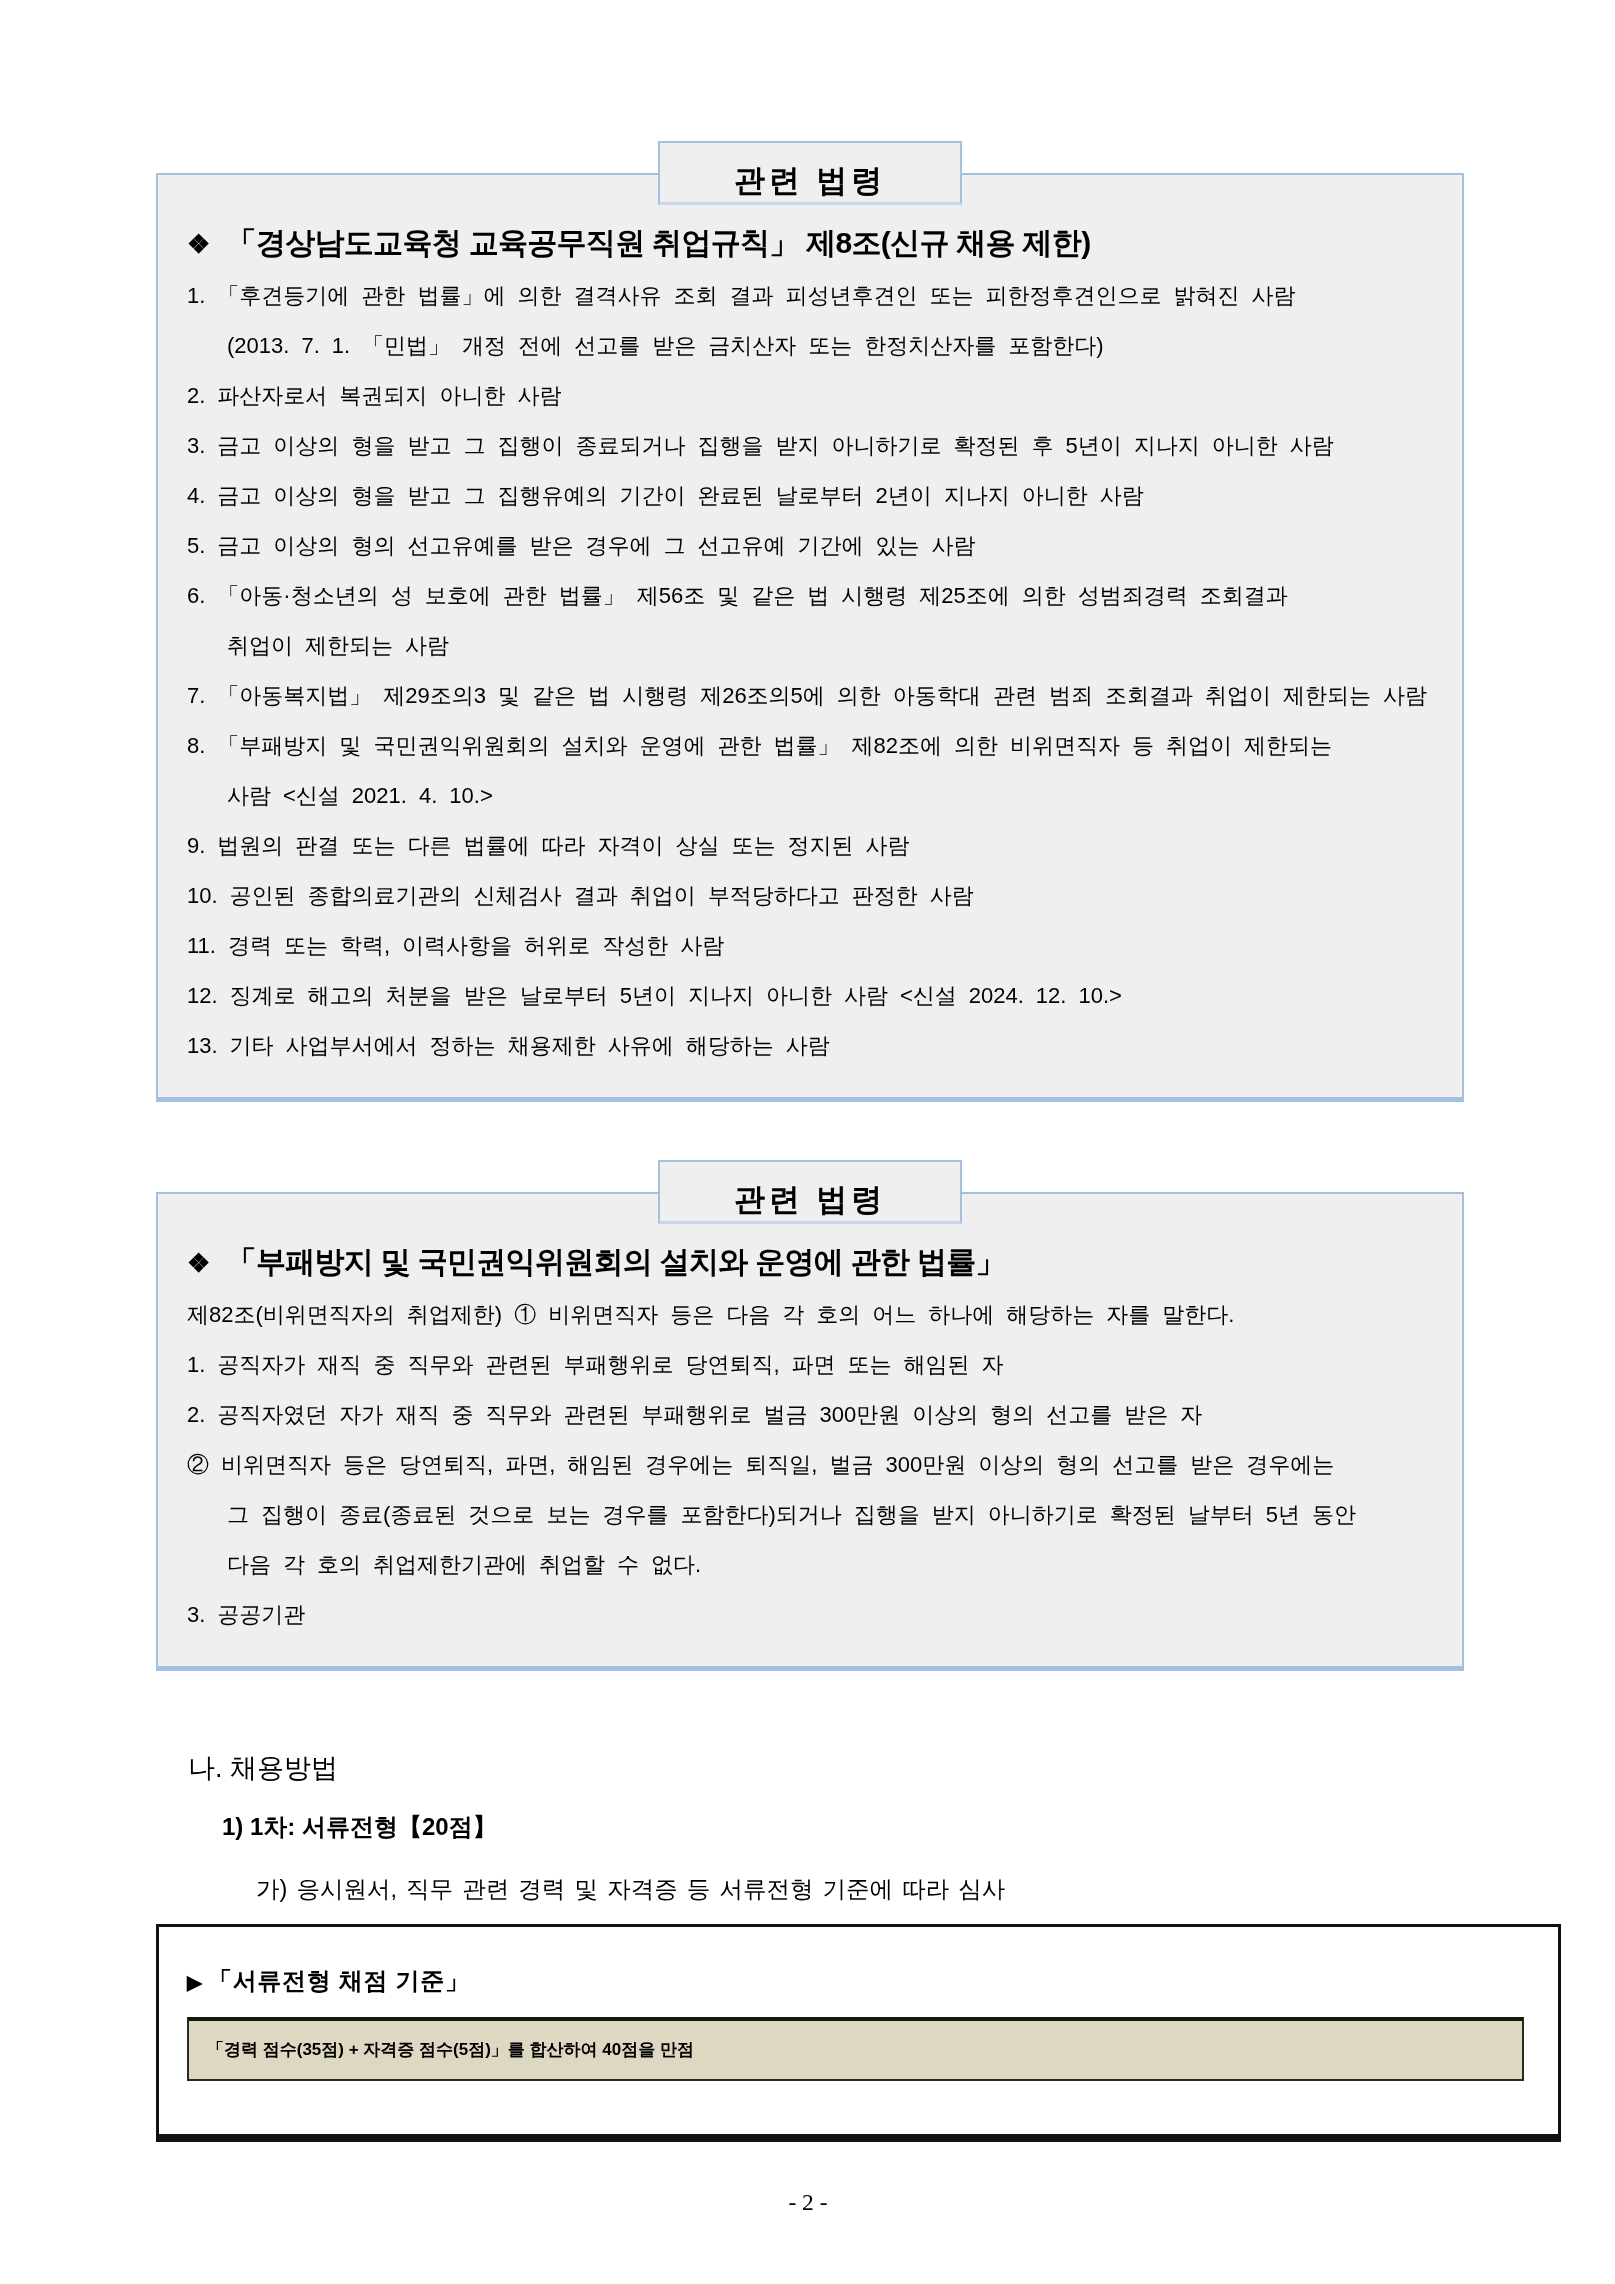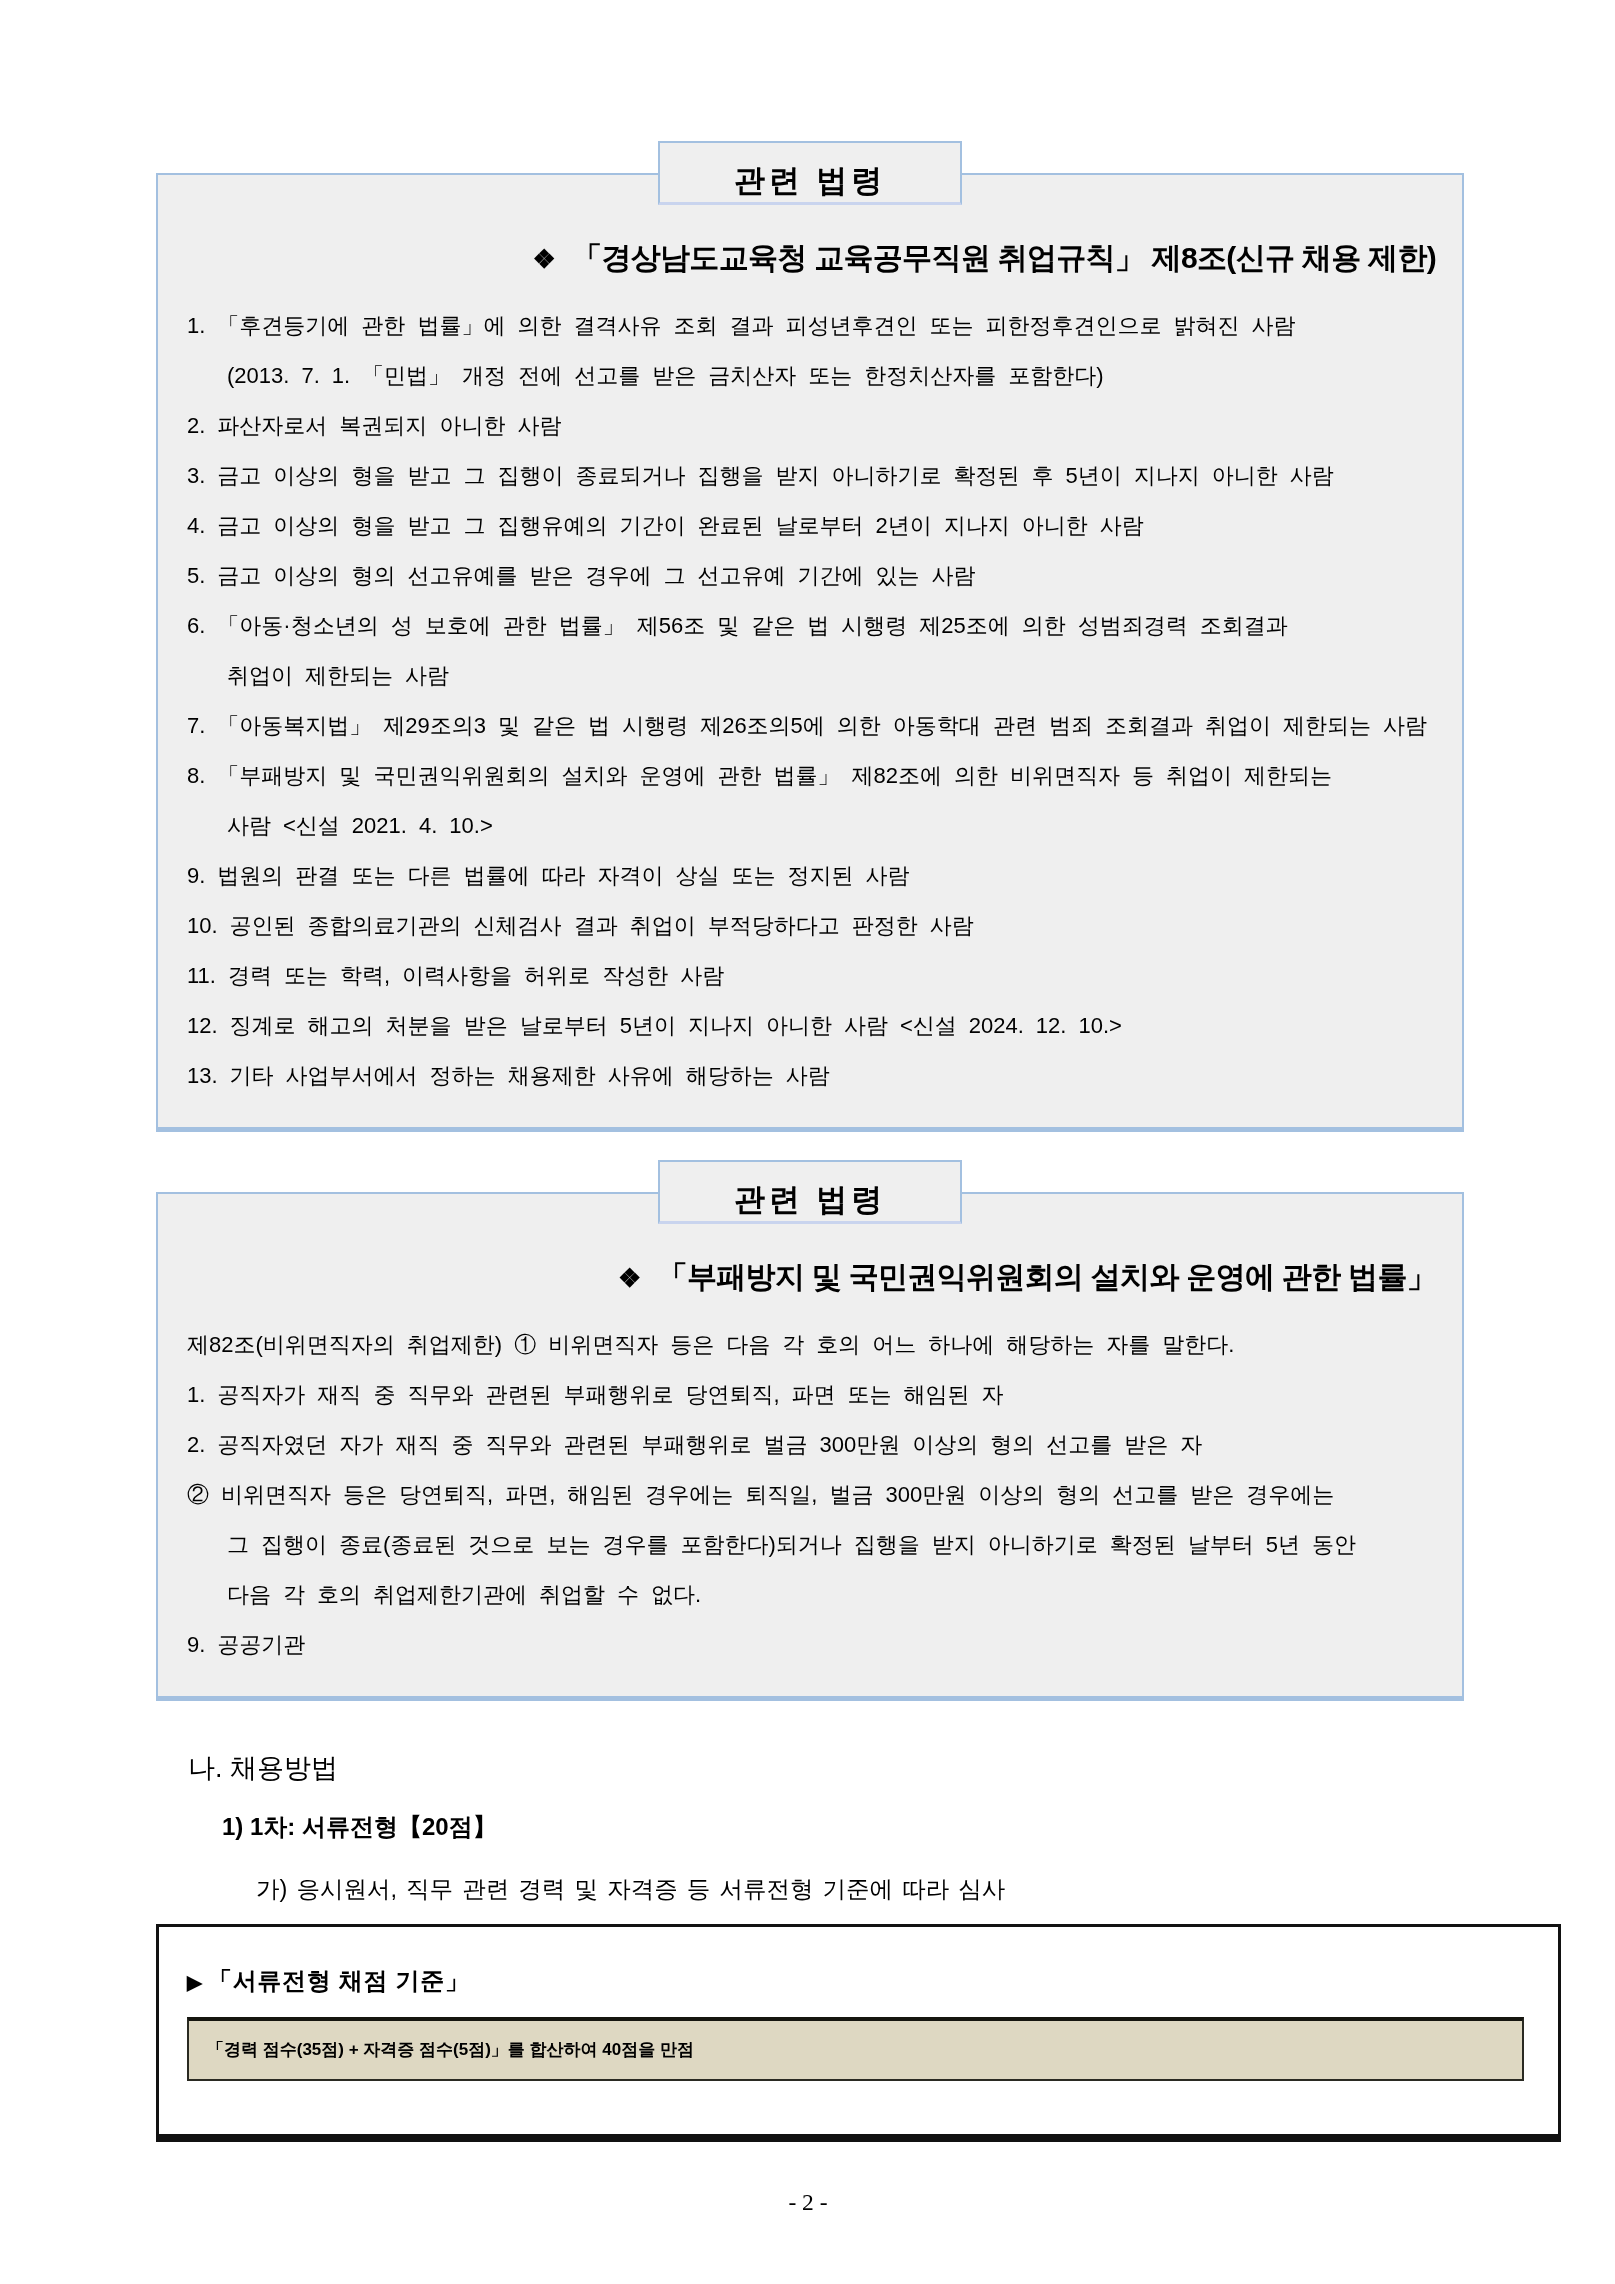--- a/index.html
+++ b/index.html
@@ -29,23 +29,22 @@
   .law-box {
     margin-top:-32px;
     background:#efefef;
     border:2.6px solid #a3c0e0;
     border-bottom-width:5.9px;
     box-sizing:border-box;
     padding:50px 26px 26px 29px;
   }
   .law-title {
     font-size:30px; font-weight:bold;
-    line-height:66px; margin-bottom:9px;
+    line-height:35px; margin-bottom:9px;
     letter-spacing:-0.7px;
-    text-align:right;
   }
   .law-title .bullet { font-size:26px; margin-right:17px; }
   .bx-line {
     font-size:22px; line-height:50px;
     word-spacing:5.9px; white-space:nowrap;
   }
   .bx-line.cont { padding-left:40px; }
   .article-line .b { font-weight:normal; }
 
   
@@ -125,21 +124,21 @@
       <span class="bullet">❖</span><span>「부패방지 및 국민권익위원회의 설치와 운영에 관한 법률」</span>
     </div>
     <div class="bx-line article-line">
       <span class="b">제82조(비위면직자의 취업제한)</span><span> ① 비위면직자 등은 다음 각 호의 어느 하나에 해당하는 자를 말한다.</span>
     </div>
     <div class="bx-line">1. 공직자가 재직 중 직무와 관련된 부패행위로 당연퇴직, 파면 또는 해임된 자</div>
     <div class="bx-line">2. 공직자였던 자가 재직 중 직무와 관련된 부패행위로 벌금 300만원 이상의 형의 선고를 받은 자</div>
     <div class="bx-line">② 비위면직자 등은 당연퇴직, 파면, 해임된 경우에는 퇴직일, 벌금 300만원 이상의 형의 선고를 받은 경우에는</div>
     <div class="bx-line cont">그 집행이 종료(종료된 것으로 보는 경우를 포함한다)되거나 집행을 받지 아니하기로 확정된 날부터 5년 동안</div>
     <div class="bx-line cont">다음 각 호의 취업제한기관에 취업할 수 없다.</div>
-    <div class="bx-line">9. 공공기관</div>
+    <div class="bx-line">3. 공공기관</div>
   </div>
 </div>
 
 <div class="method">
   <div class="method-heading">나. 채용방법</div>
   <div class="method-step">1) 1차: 서류전형【20점】</div>
   <div class="method-detail">가) 응시원서, 직무 관련 경력 및 자격증 등 서류전형 기준에 따라 심사</div>
 </div>
 
 <div class="criteria-box">

